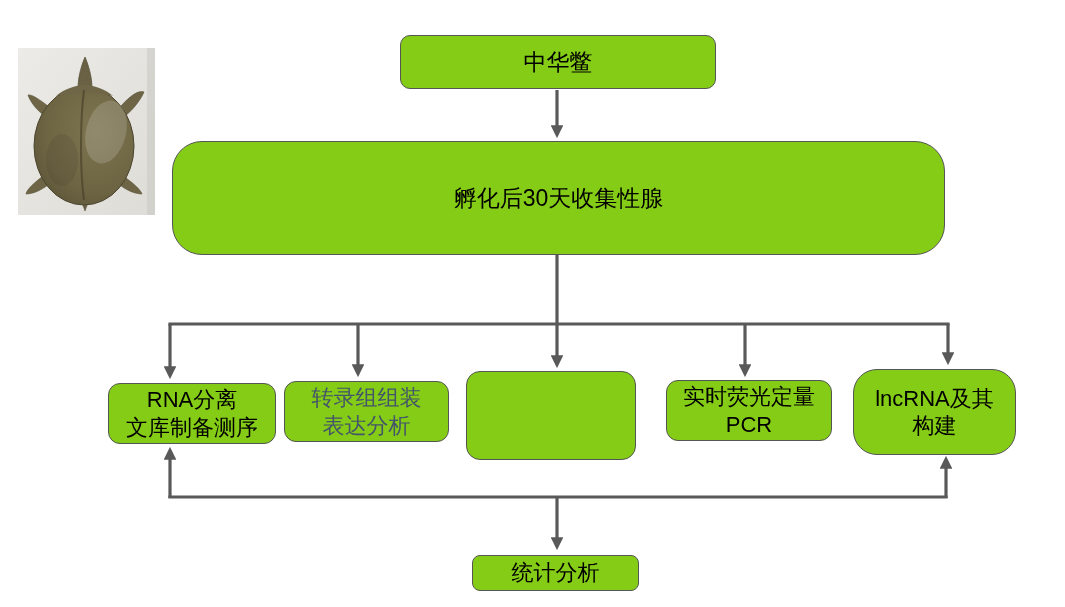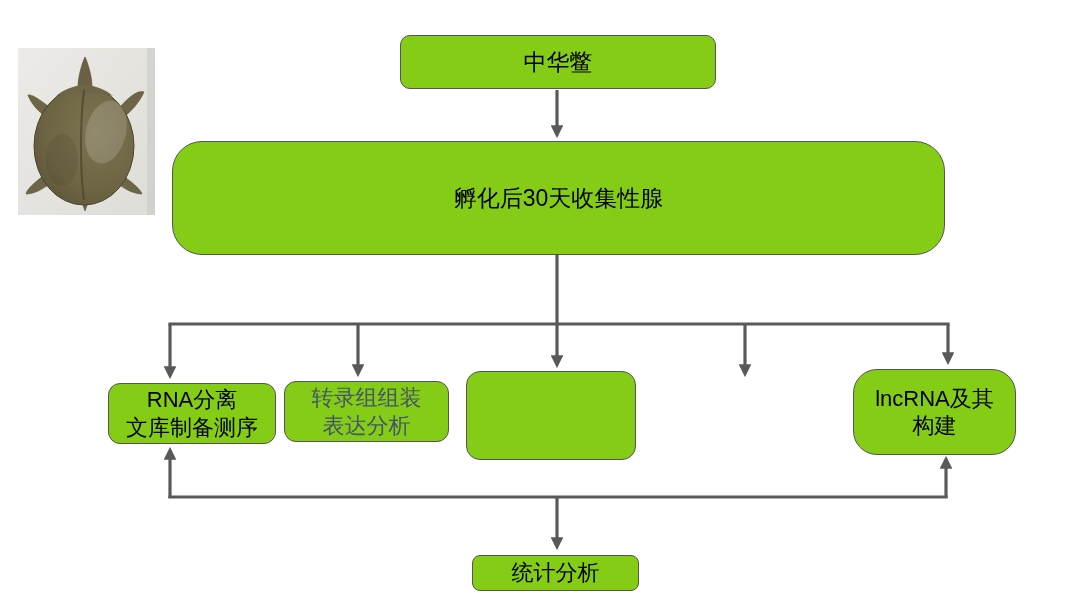--- a/index.html
+++ b/index.html
@@ -132,20 +132,24 @@
   </div>
 
   <div class="node node-step2">
     <span class="ln">转录组组装</span>
     <span class="ln">表达分析</span>
   </div>
 
   <div class="node node-step3">
   </div>
 
+  <div class="node node-step4">
+    <span class="ln">实时荧光定量</span>
+    <span class="ln">PCR</span>
+  </div>
 
   <div class="node node-step5">
     <span class="ln">lncRNA及其</span>
     <span class="ln">构建</span>
   </div>
 
   <div class="node node-stats">
     <span class="ln">统计分析</span>
   </div>
 

